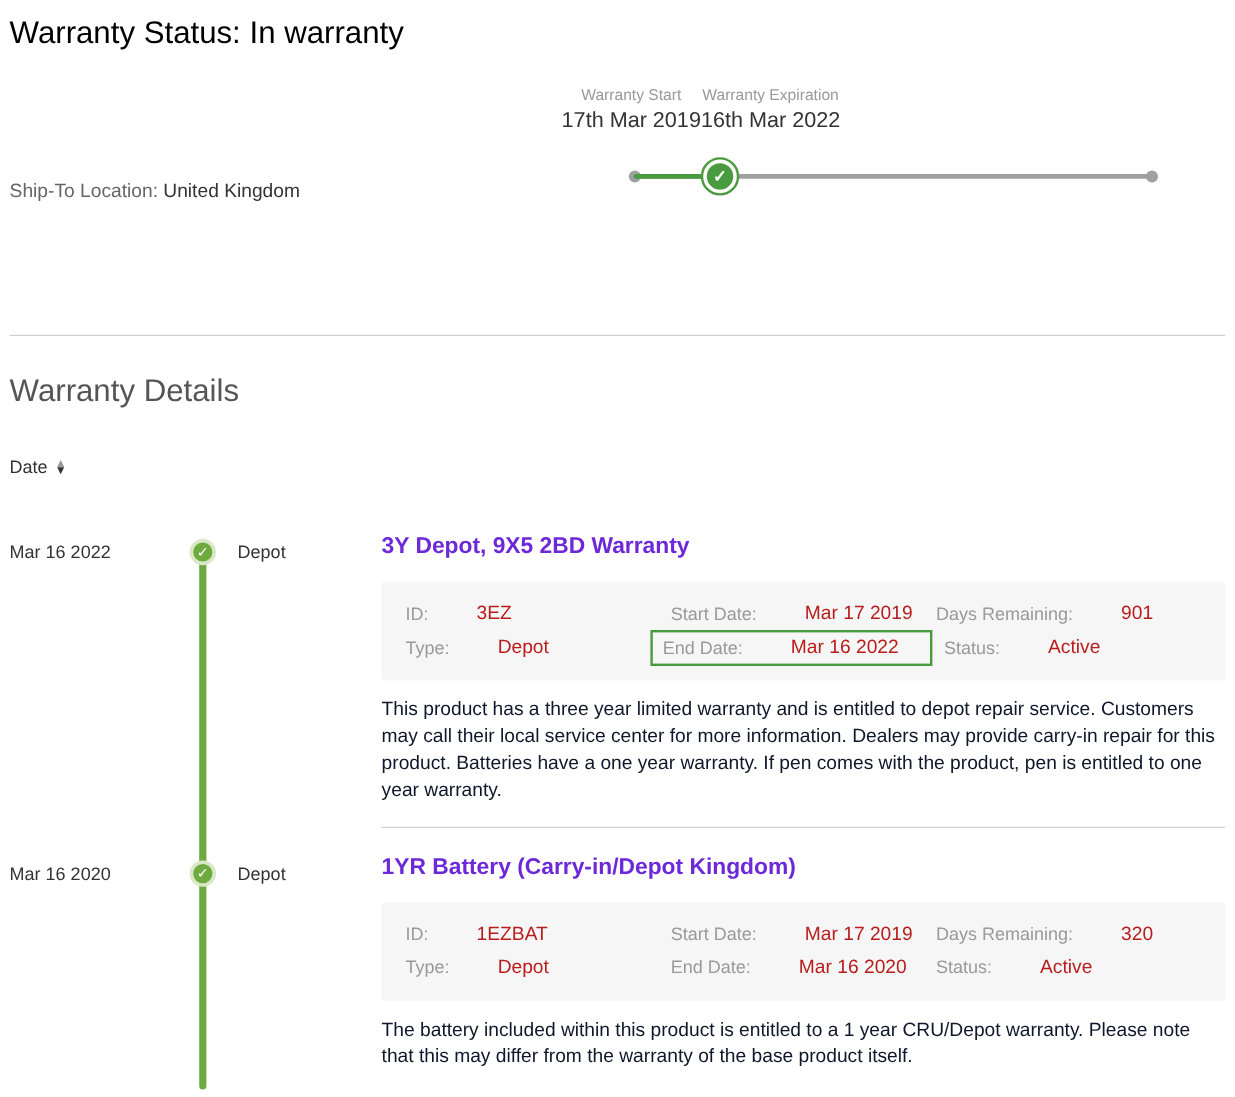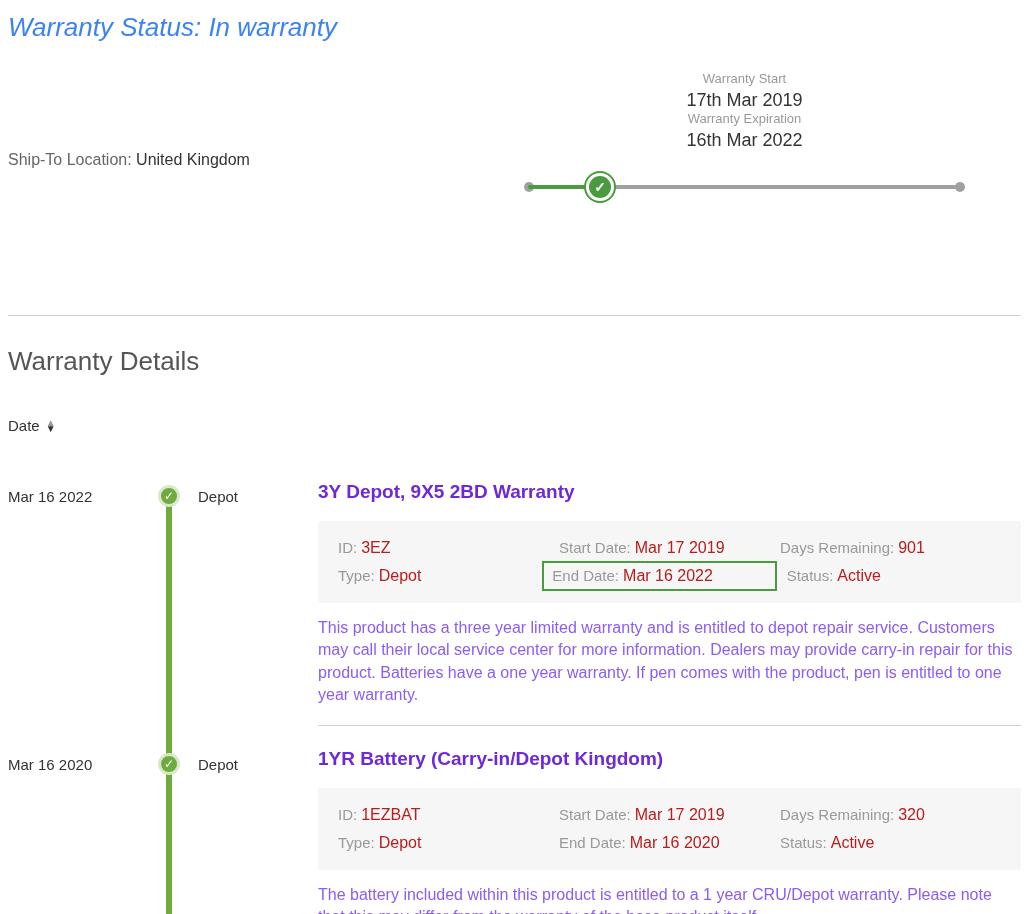--- a/index.html
+++ b/index.html
@@ -6,44 +6,42 @@
 body {
   font-family: -apple-system, BlinkMacSystemFont, "Segoe UI", Helvetica, Arial, sans-serif;
   background: #ffffff;
   color: #333;
   padding: 12px 8px;
   width: 1029px;
 }
 .header-title {
   font-size: 26px;
   font-weight: 300;
-  color: #3b82f6;
+  color: #000000;
   margin-bottom: 28px;
-  font-style: italic;
 }
 .header-row {
   display: flex;
   align-items: flex-start;
 }
 .ship-to {
   width: 460px;
   font-size: 16px;
   color: #333;
   margin-top: 80px;
 }
 .ship-to .label { color: #666; }
 .timeline-box {
   flex: 1;
   padding-top: 0;
 }
 .timeline-labels {
   display: flex;
-  justify-content: space-between;
+  justify-content: flex-start;
   margin-bottom: 18px;
-  flex-direction: column;
 }
 .timeline-labels .col {
   text-align: center;
 }
 .timeline-labels .small {
   font-size: 13px;
   color: #999;
   margin-bottom: 4px;
 }
 .timeline-labels .date {
@@ -206,38 +204,39 @@
 }
 .wrow {
   display: flex;
   margin-bottom: 10px;
 }
 .wrow:last-child { margin-bottom: 0; }
 .wcell {
   flex: 1;
   font-size: 15px;
   display: flex;
-  align-items: flex-start;
+  align-items: center;
+  gap: 36px;
 }
 .wcell .lbl {
   color: #999;
   margin-right: 4px;
 }
 .wcell .val {
   color: #b91c1c;
   font-size: 16px;
 }
 .wcell.highlight {
   border: 2px solid #4a9b3f;
   padding: 4px 8px;
   margin: -6px 10px -6px -10px;
 }
 .wdesc {
   font-size: 16px;
-  color: #8b5cf6;
+  color: #0f172a;
   line-height: 1.4;
   margin-top: 14px;
   padding-right: 0;
 }
 hr.inner-sep {
   border: none;
   border-top: 1px solid #d0d0d0;
   margin: 18px 0 22px 0;
 }
 </style>

